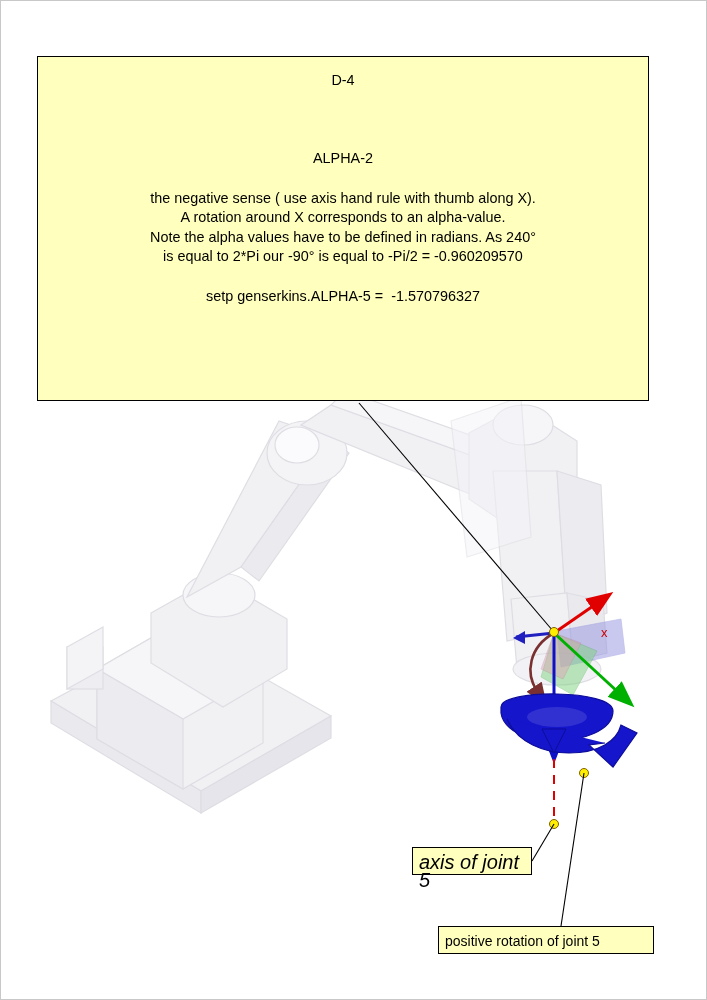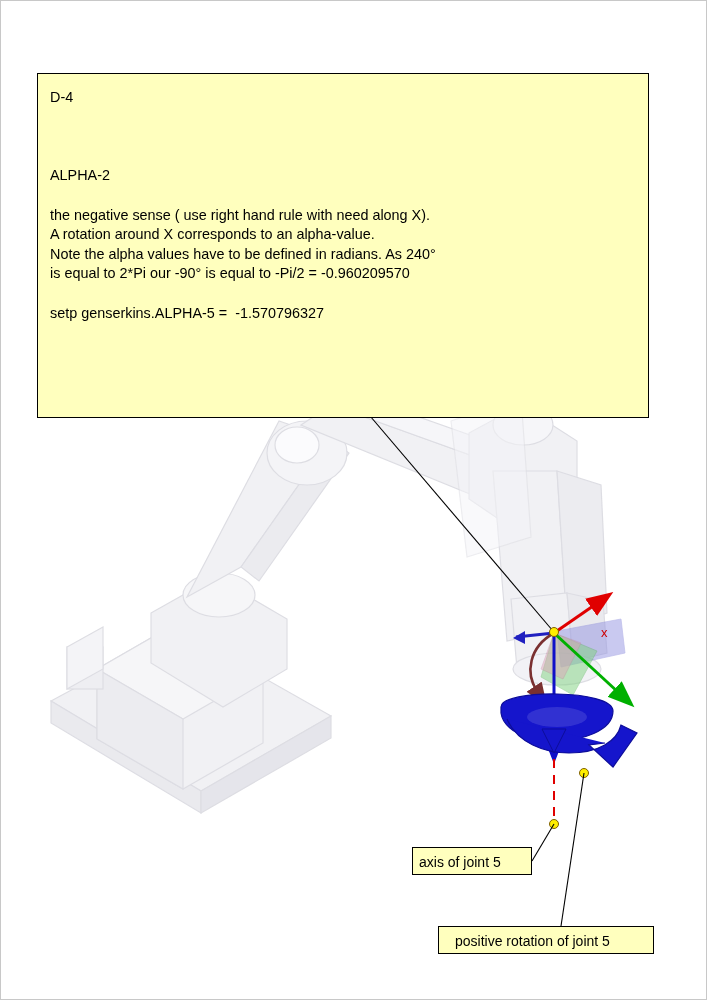--- a/index.html
+++ b/index.html
@@ -27,49 +27,51 @@
   
   .callout {
     position: absolute;
     background: #ffffbe;
     border: 1px solid #000000;
     box-sizing: border-box;
     color: #000000;
   }
   #note-main {
     left: 36px;
-    top: 72px;
+    top: 55px;
     width: 612px;
     height: 345px;
     padding: 14px 12px 22px 12px;
+    text-align: center;
   }
   #note-main .line {
     font-size: 14.4px;
     line-height: 19.6px;
     white-space: pre;
   }
   #note-main .blank {
     height: 19.6px;
   }
 
   #label-axis {
     left: 411px;
     top: 846px;
     width: 120px;
     height: 28px;
     padding: 5px 6px;
-    font-size: 14px;
+    font-size: 20px;
     line-height: 18px;
+    font-style: italic;
   }
   #label-rotation {
     left: 437px;
     top: 925px;
     width: 216px;
     height: 28px;
-    padding: 5px 16px;
+    padding: 5px 6px;
     font-size: 14px;
     line-height: 18px;
   }
 
   
   #scene {
     position: absolute;
     left: 0; top: 0;
     width: 707px;
     height: 1000px;
@@ -176,21 +178,21 @@
     <line x1="583" y1="772" x2="560" y2="925" stroke="#000000" stroke-width="1.1"></line>
   </svg>
 
   <div class="callout" id="note-main">
     <div class="line">D-4</div>
     <div class="line blank"></div>
     <div class="line blank"></div>
     <div class="line blank"></div>
     <div class="line">ALPHA-2</div>
     <div class="line blank"></div>
-    <div class="line">the negative sense ( use right hand rule with need along X).</div>
+    <div class="line">the negative sense ( use axis hand rule with thumb along X).</div>
     <div class="line">A rotation around X corresponds to an alpha-value.</div>
     <div class="line">Note the alpha values have to be defined in radians. As 240°</div>
     <div class="line">is equal to 2*Pi our -90° is equal to -Pi/2 = -0.960209570</div>
     <div class="line blank"></div>
     <div class="line">setp genserkins.ALPHA-5 =  -1.570796327</div>
   </div>
 
   <div class="callout" id="label-axis">axis of joint 5</div>
 
   <div class="callout" id="label-rotation">positive rotation of joint 5</div>

